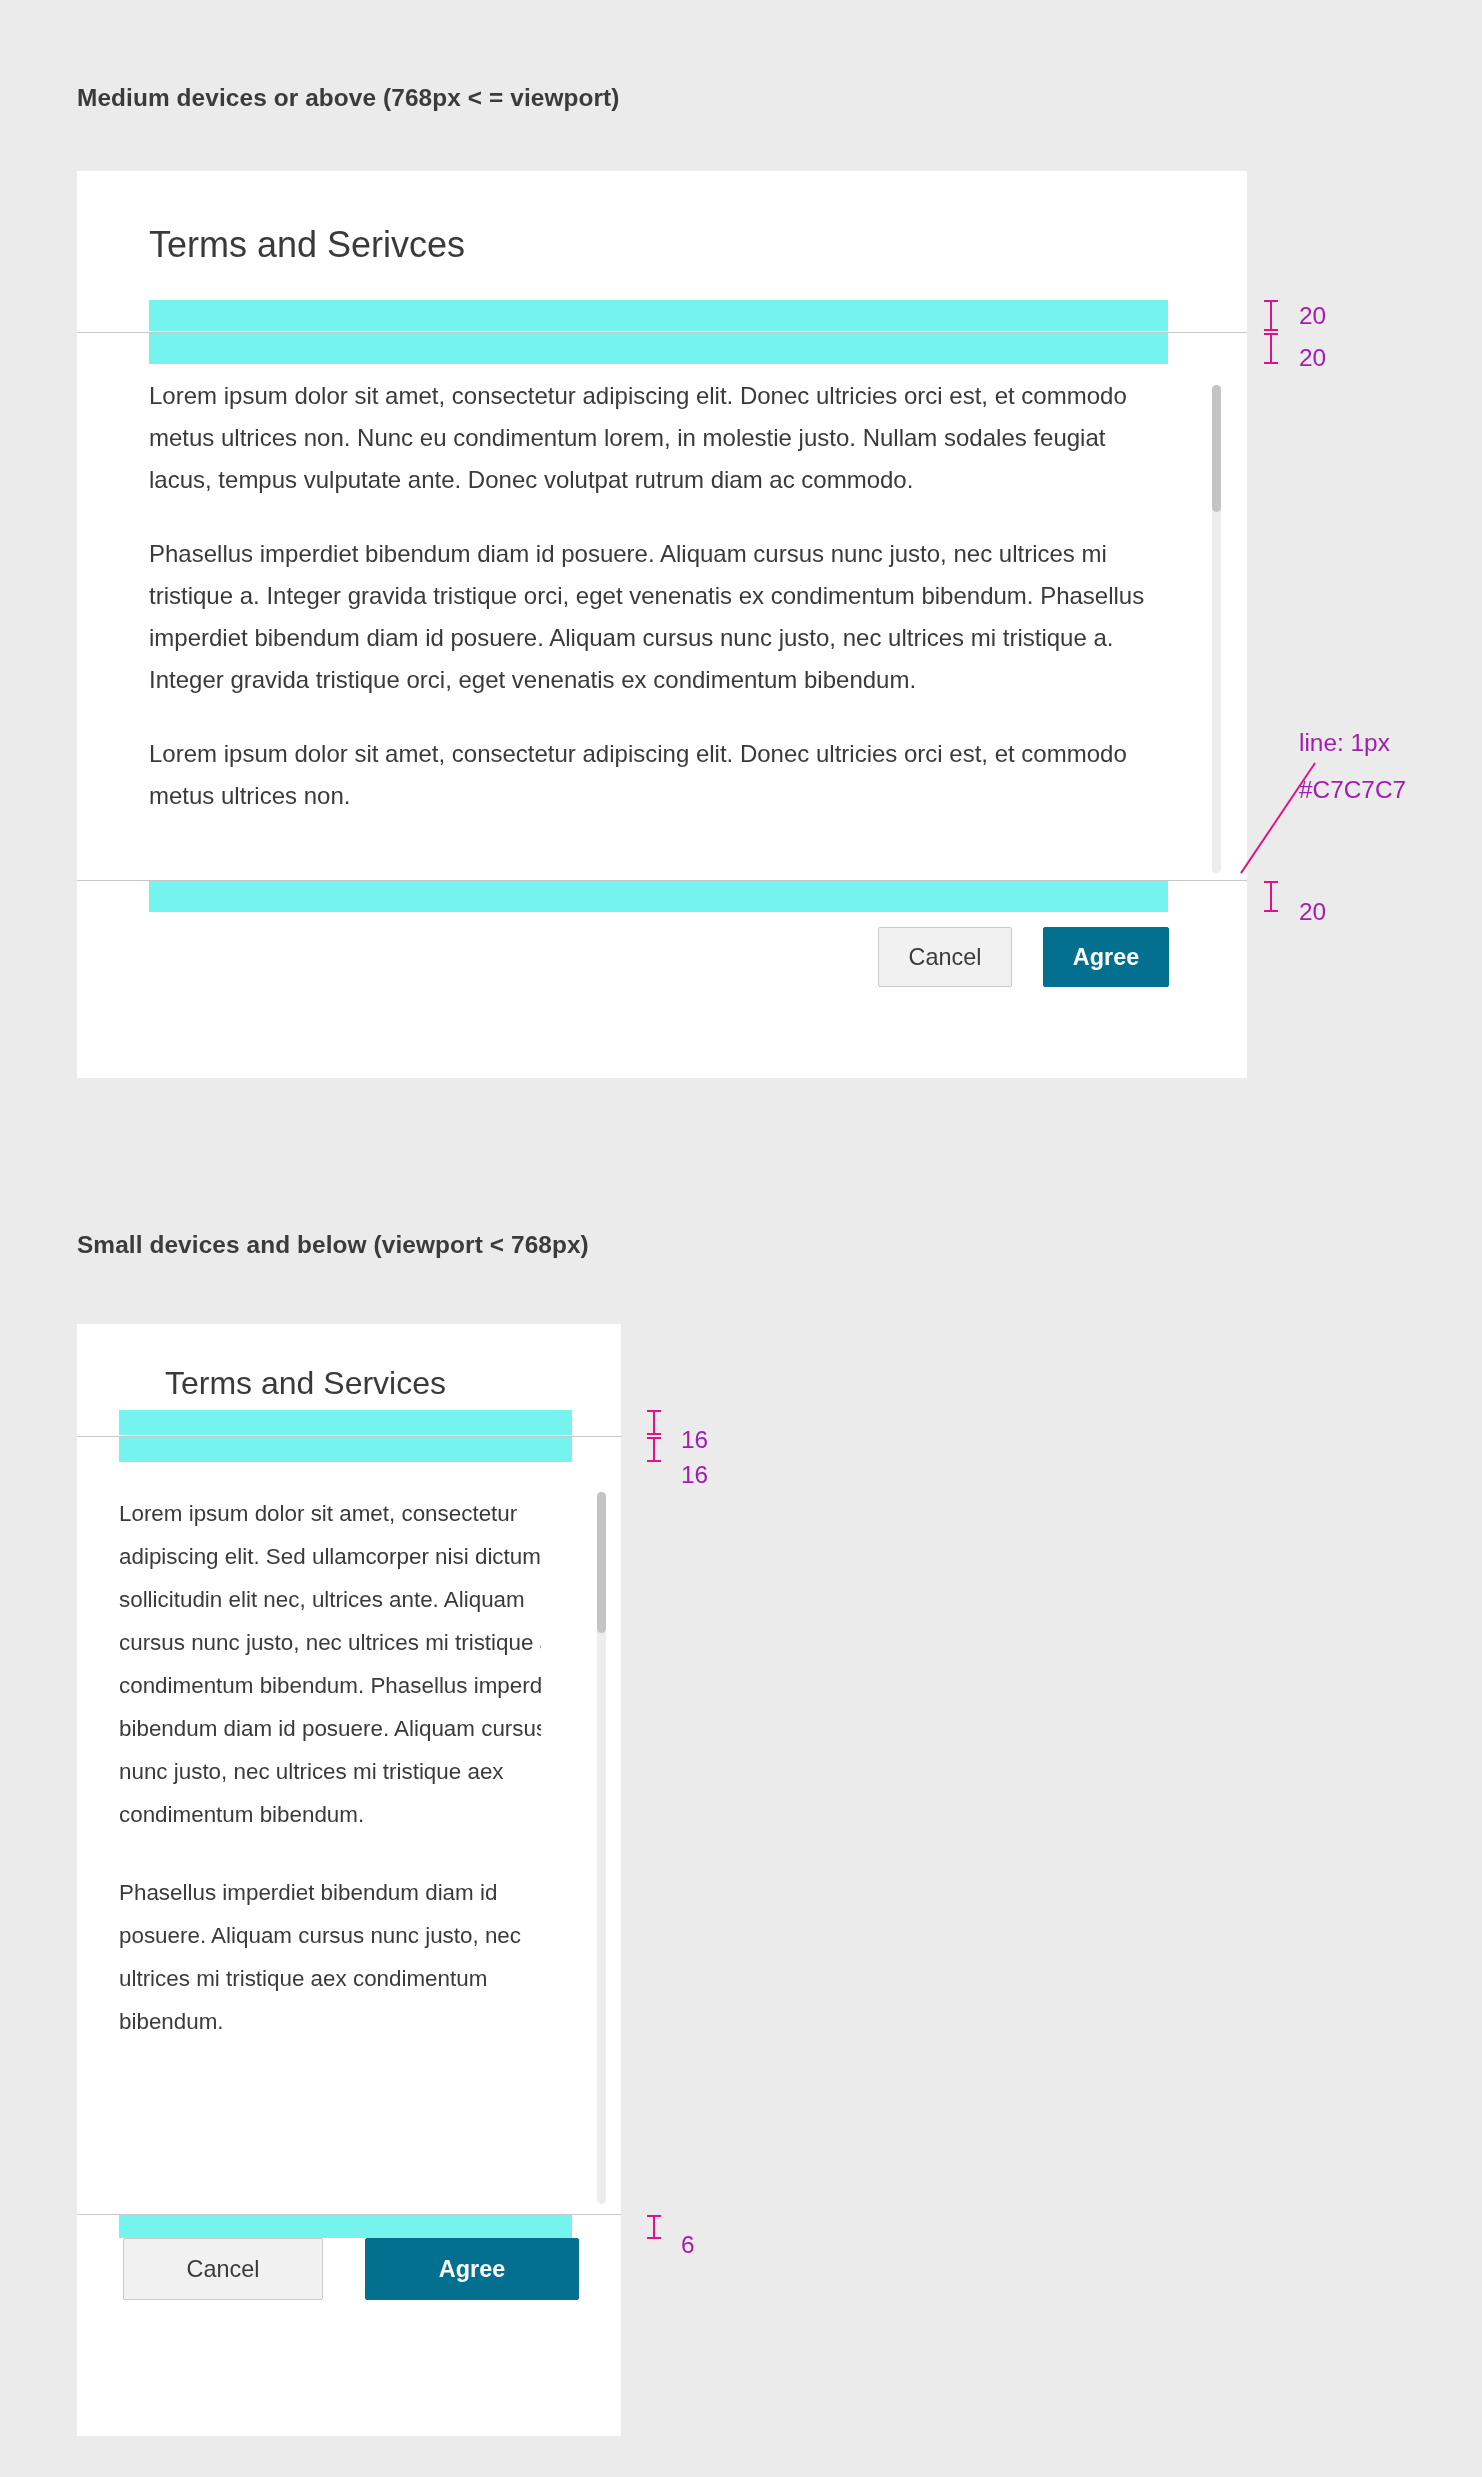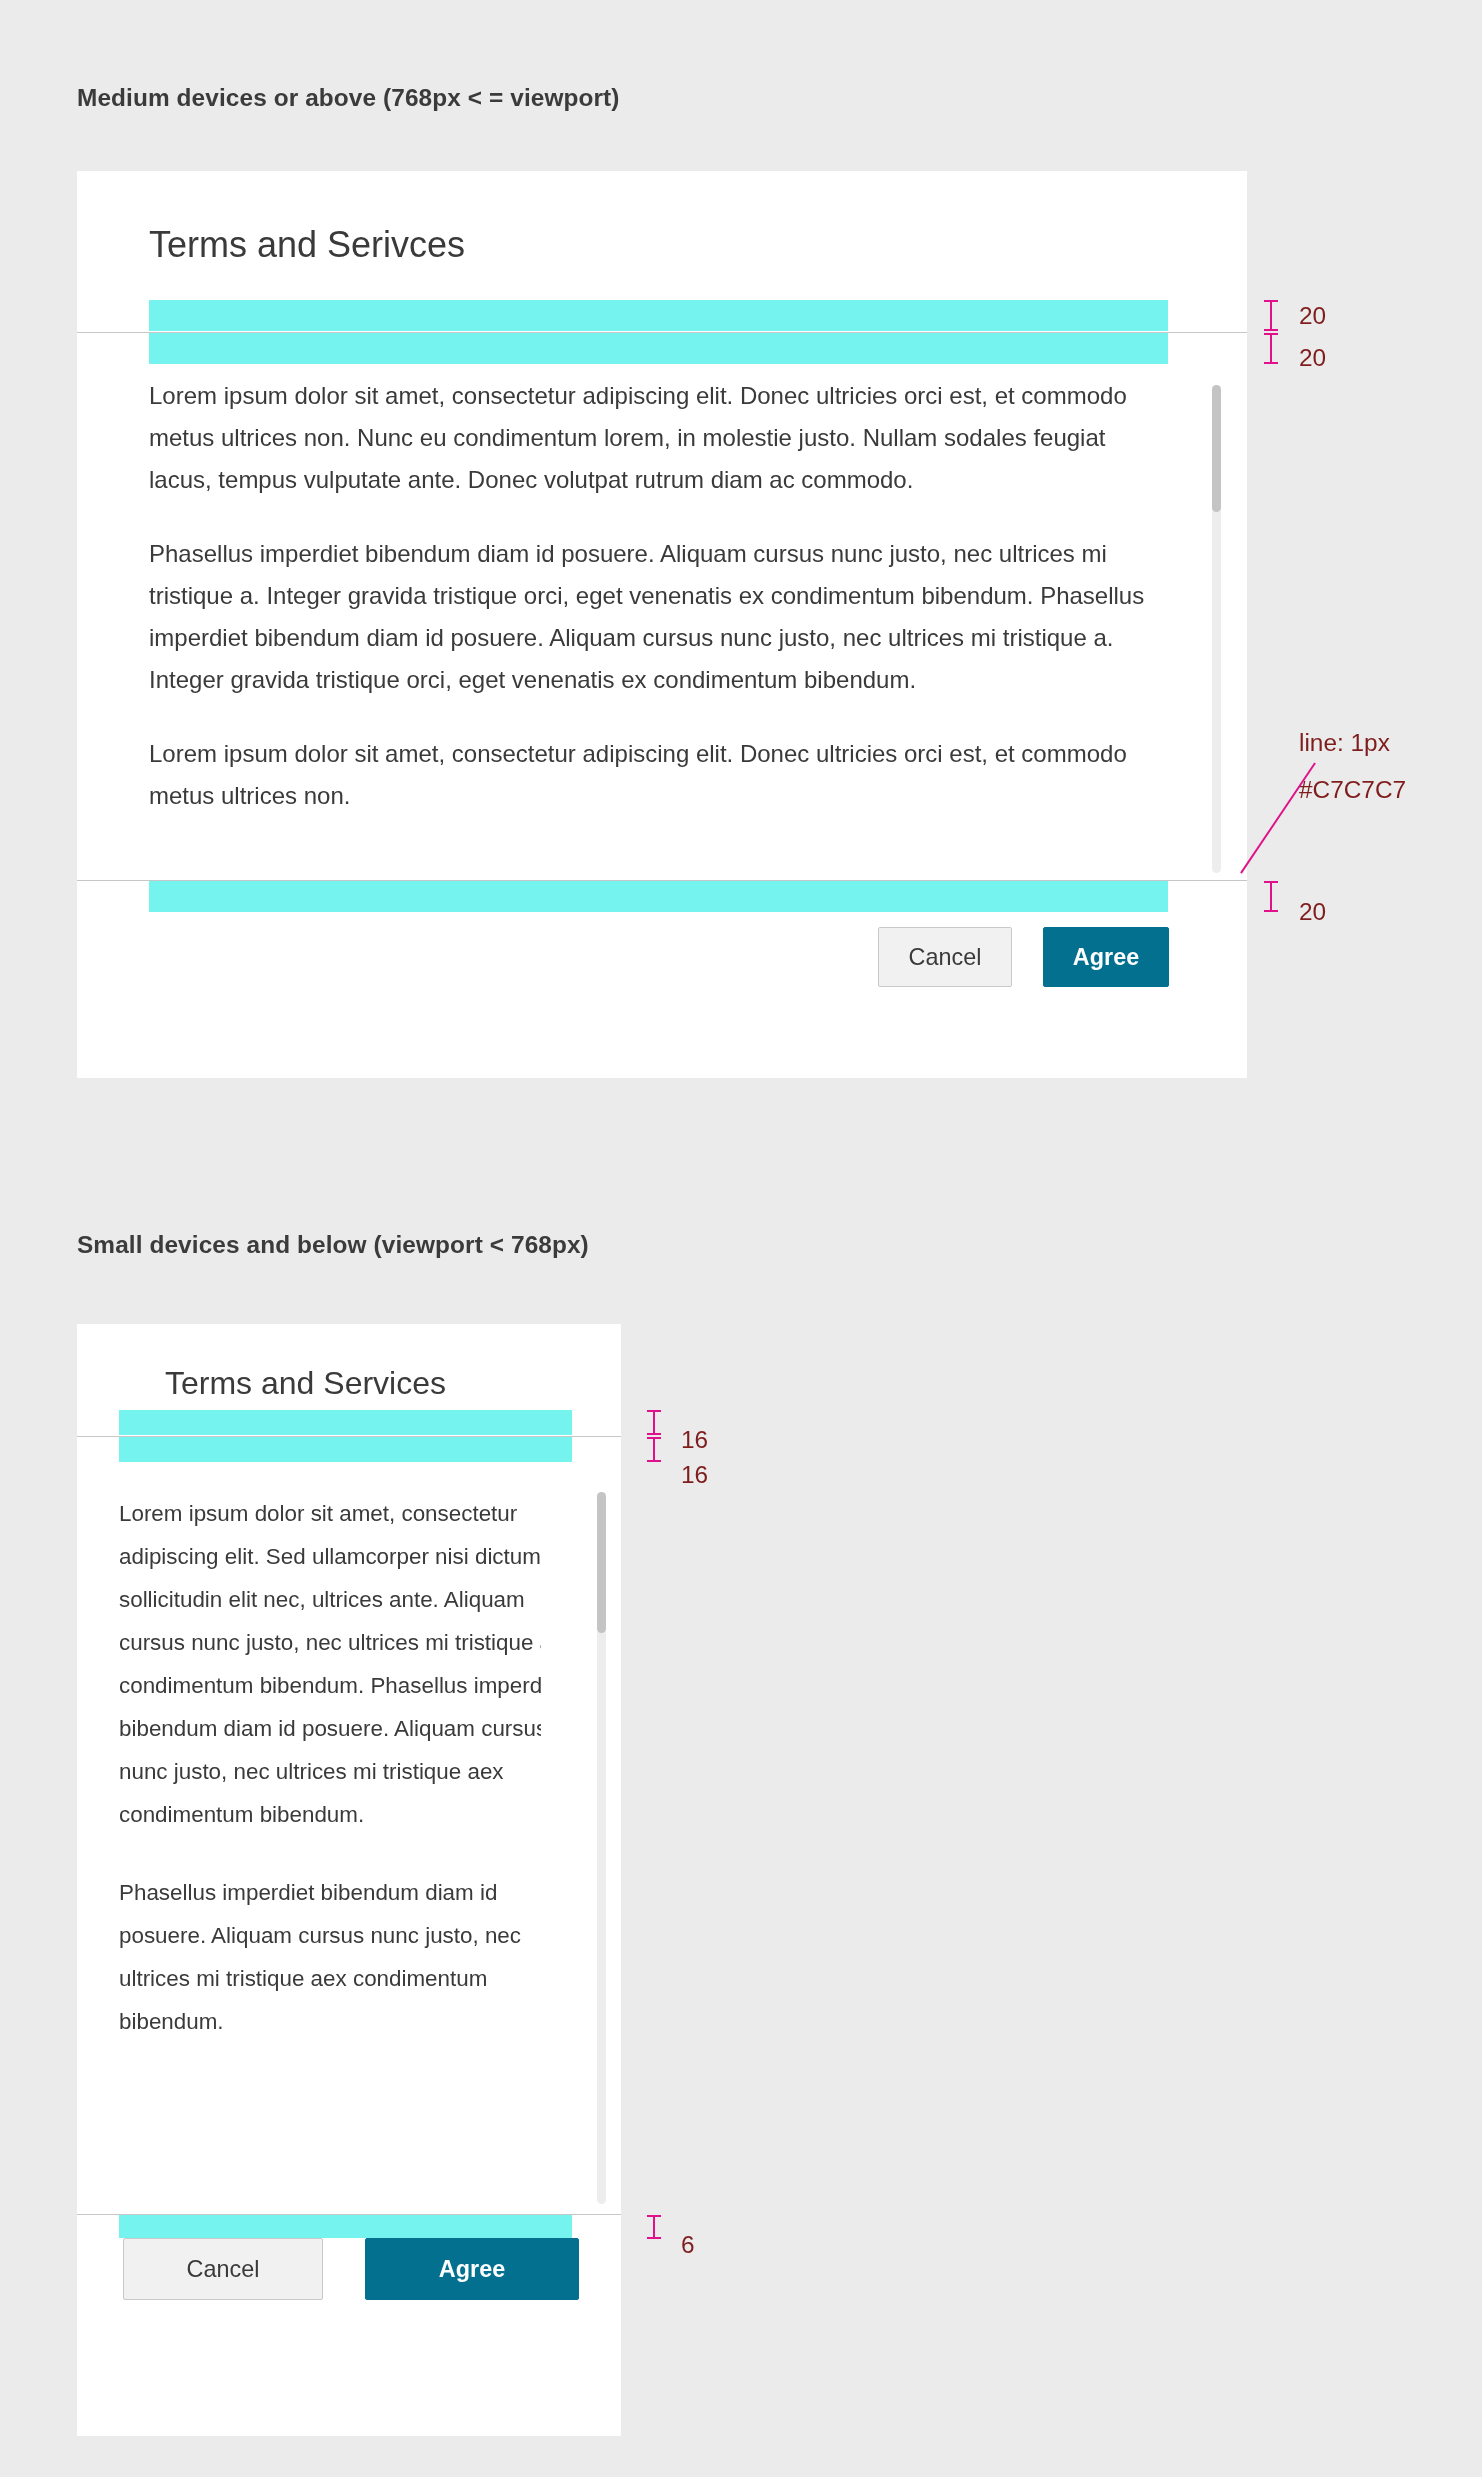--- a/index.html
+++ b/index.html
@@ -172,21 +172,21 @@
   #spacer-m-1 { left: 149px; top: 300px;  width: 1019px; height: 31px; }
   #spacer-m-2 { left: 149px; top: 333px;  width: 1019px; height: 31px; }
   #spacer-m-3 { left: 149px; top: 881px;  width: 1019px; height: 31px; }
   #spacer-s-1 { left: 119px; top: 1410px; width: 453px; height: 25px; }
   #spacer-s-2 { left: 119px; top: 1437px; width: 453px; height: 25px; }
   #spacer-s-3 { left: 119px; top: 2215px; width: 453px; height: 23.4px; }
 
   
   .anno-label {
     position: absolute;
-    color: #7f1d1d;
+    color: #a21caf;
     font-size: 24.4px;
     white-space: nowrap;
   }
   .anno-bar {
     position: absolute;
     color: #e0118b;
   }
   .anno-bar .cap {
     position: absolute;
     background: #e0118b;

